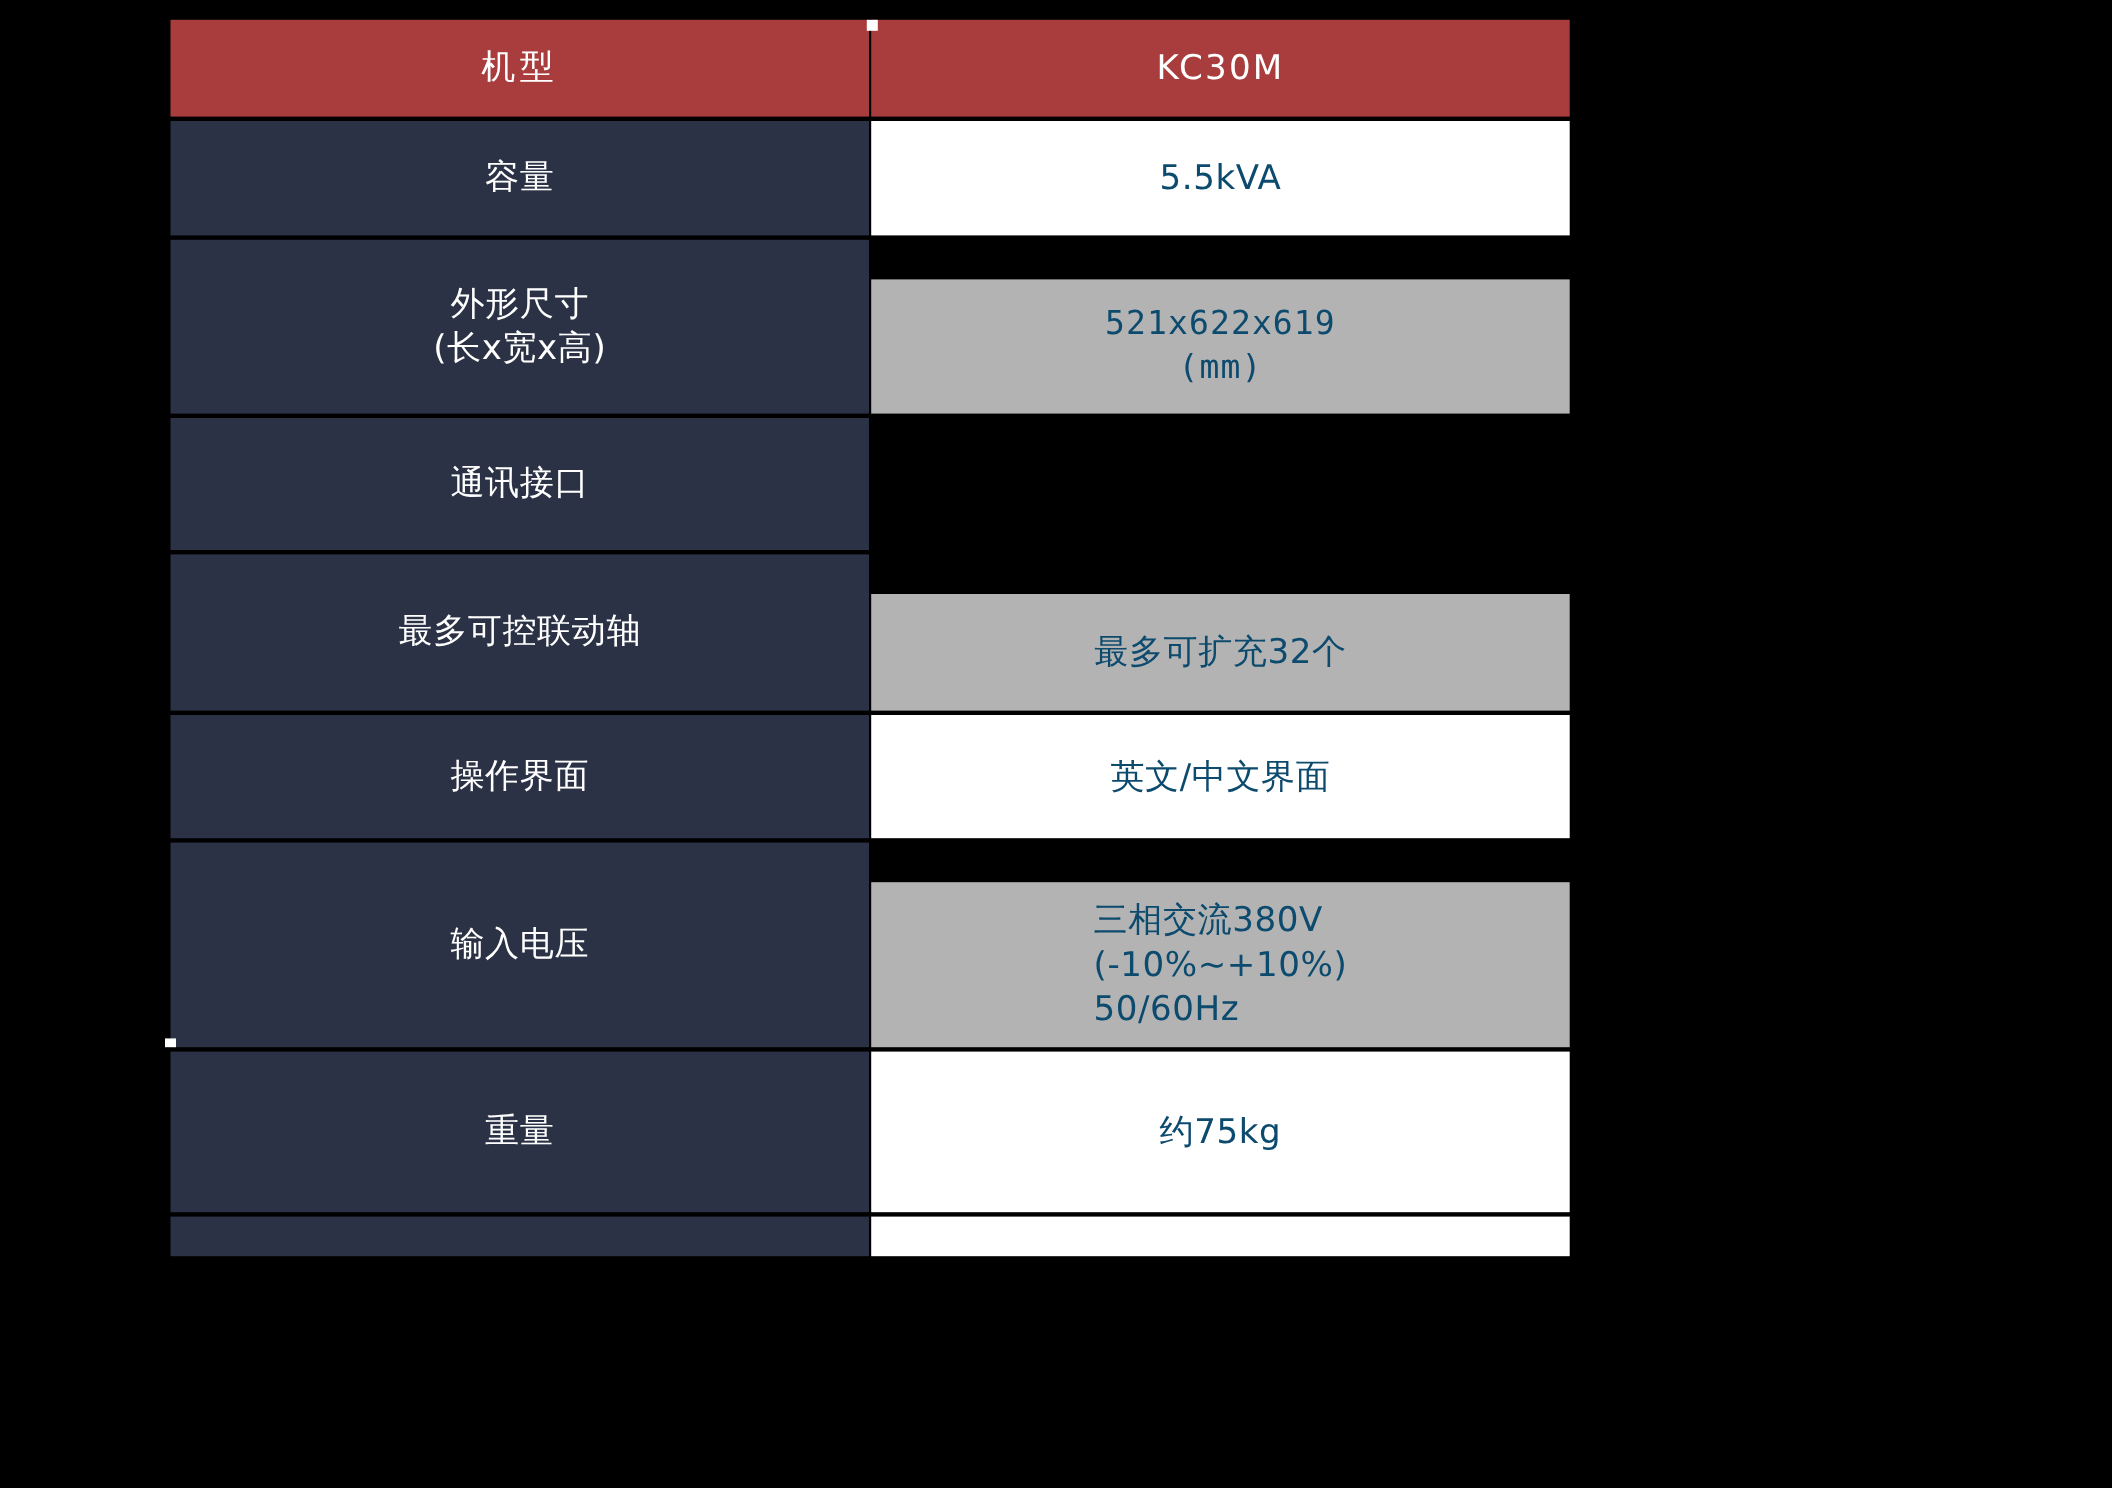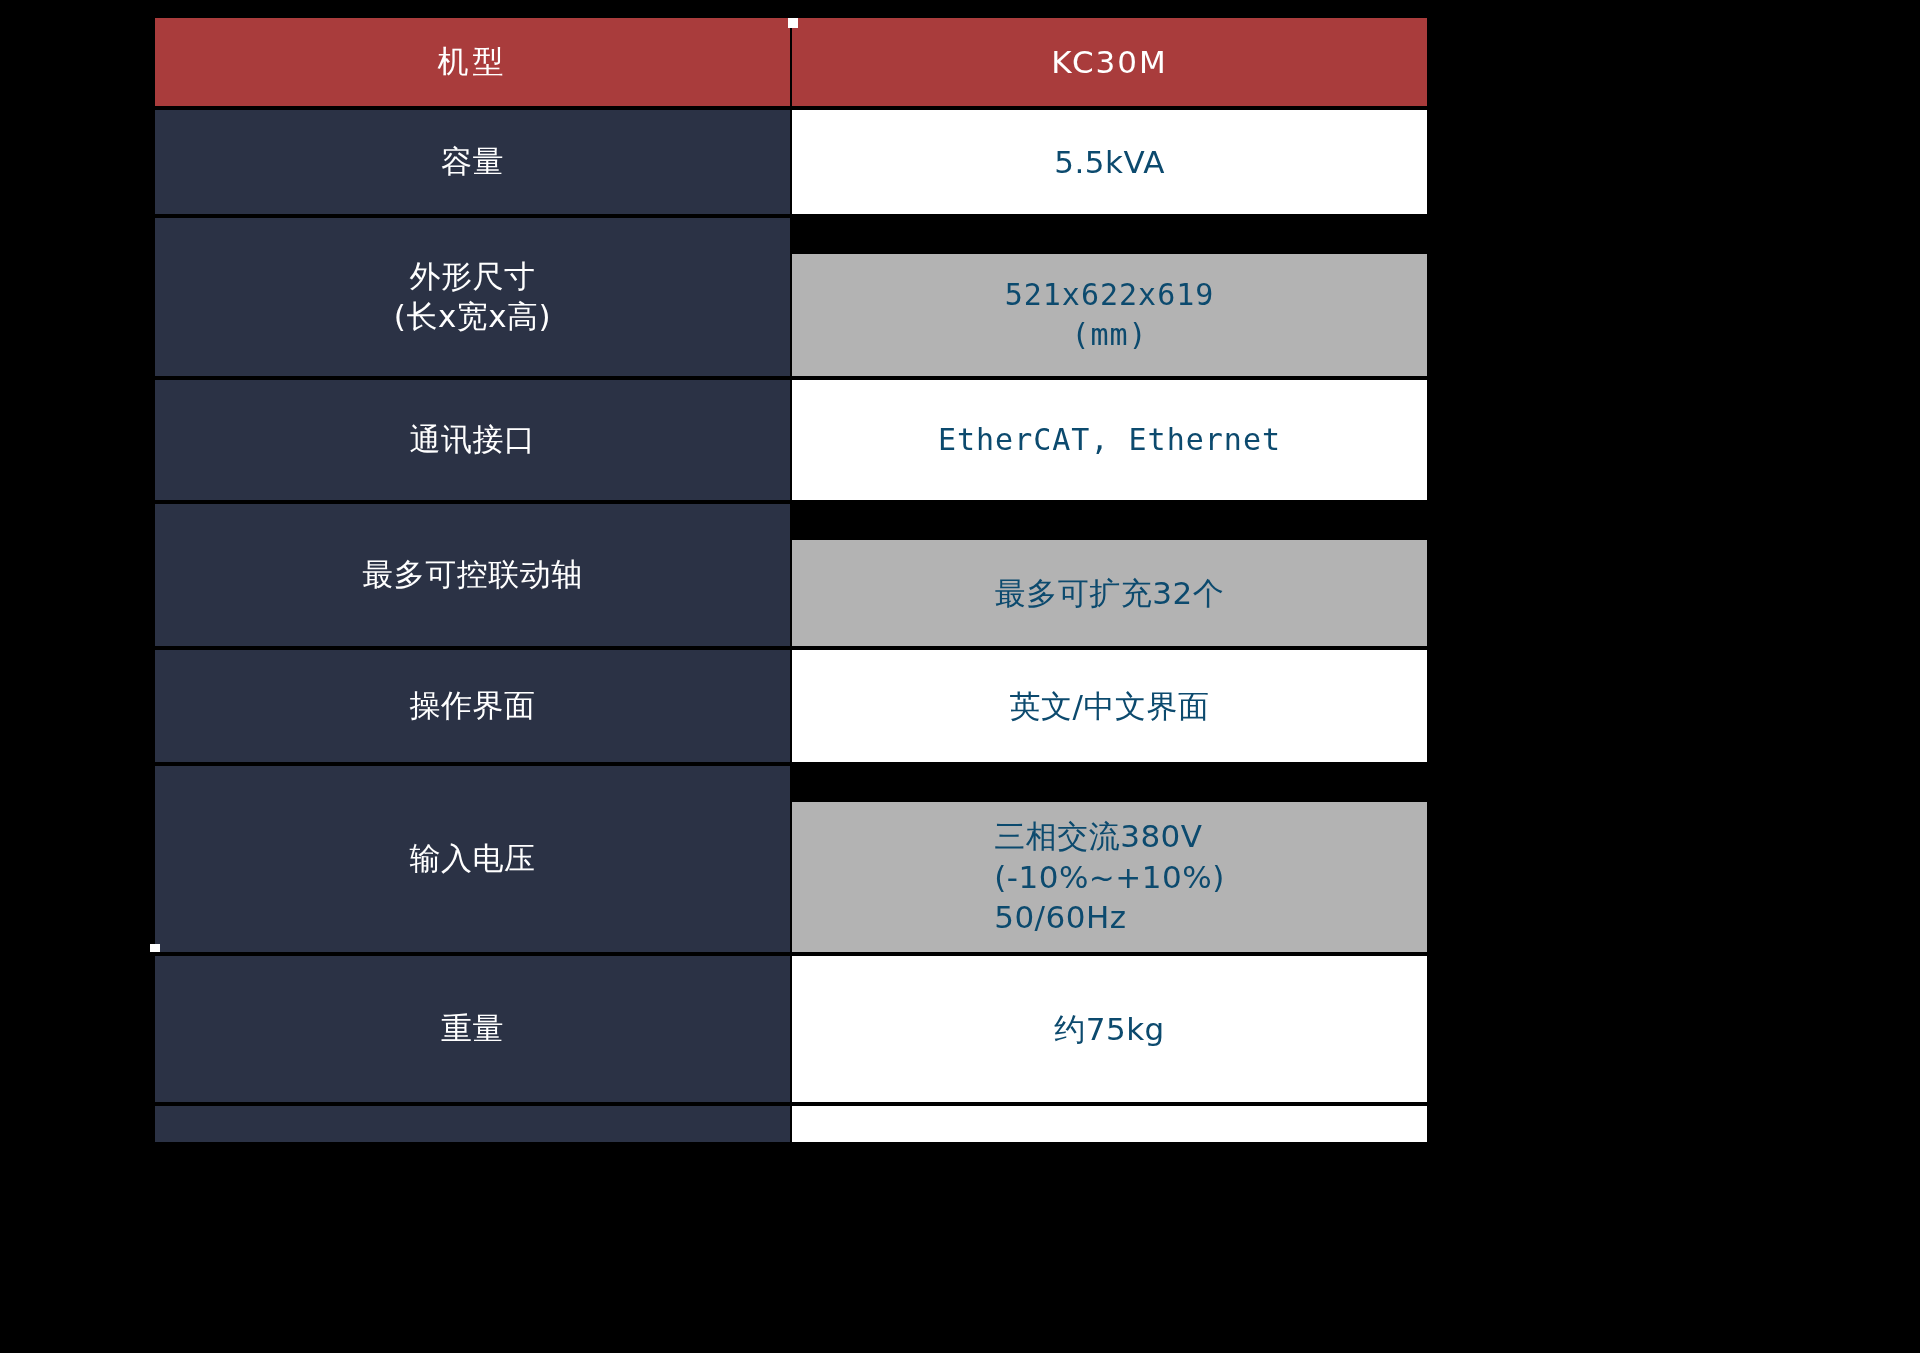--- a/index.html
+++ b/index.html
@@ -142,21 +142,20 @@
       <div class="cell-value val-gray">
         <span class="value-lines centered mono">
           <span>521x622x619</span>
           <span>(mm)</span>
         </span>
       </div>
     </div>
 
     <div class="spec-row h-98">
       <div class="cell-label">通讯接口</div>
-      <div class="cell-value val-white mono">EtherCAT, Ethernet</div>
     </div>
 
     <div class="spec-row h-142">
       <div class="cell-label">最多可控联动轴</div>
       <div class="cell-value val-gray">最多可扩充32个</div>
     </div>
 
     <div class="spec-row h-112">
       <div class="cell-label">操作界面</div>
       <div class="cell-value val-white">英文/中文界面</div>

